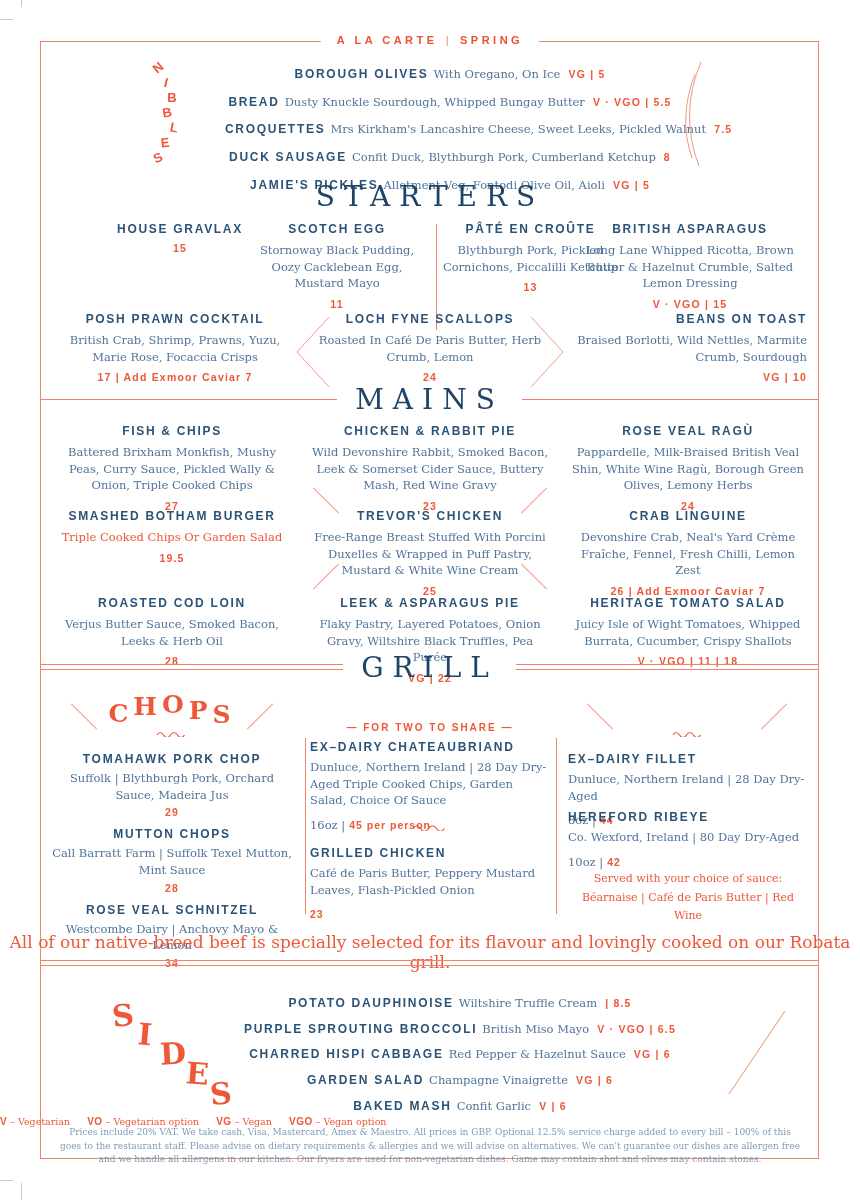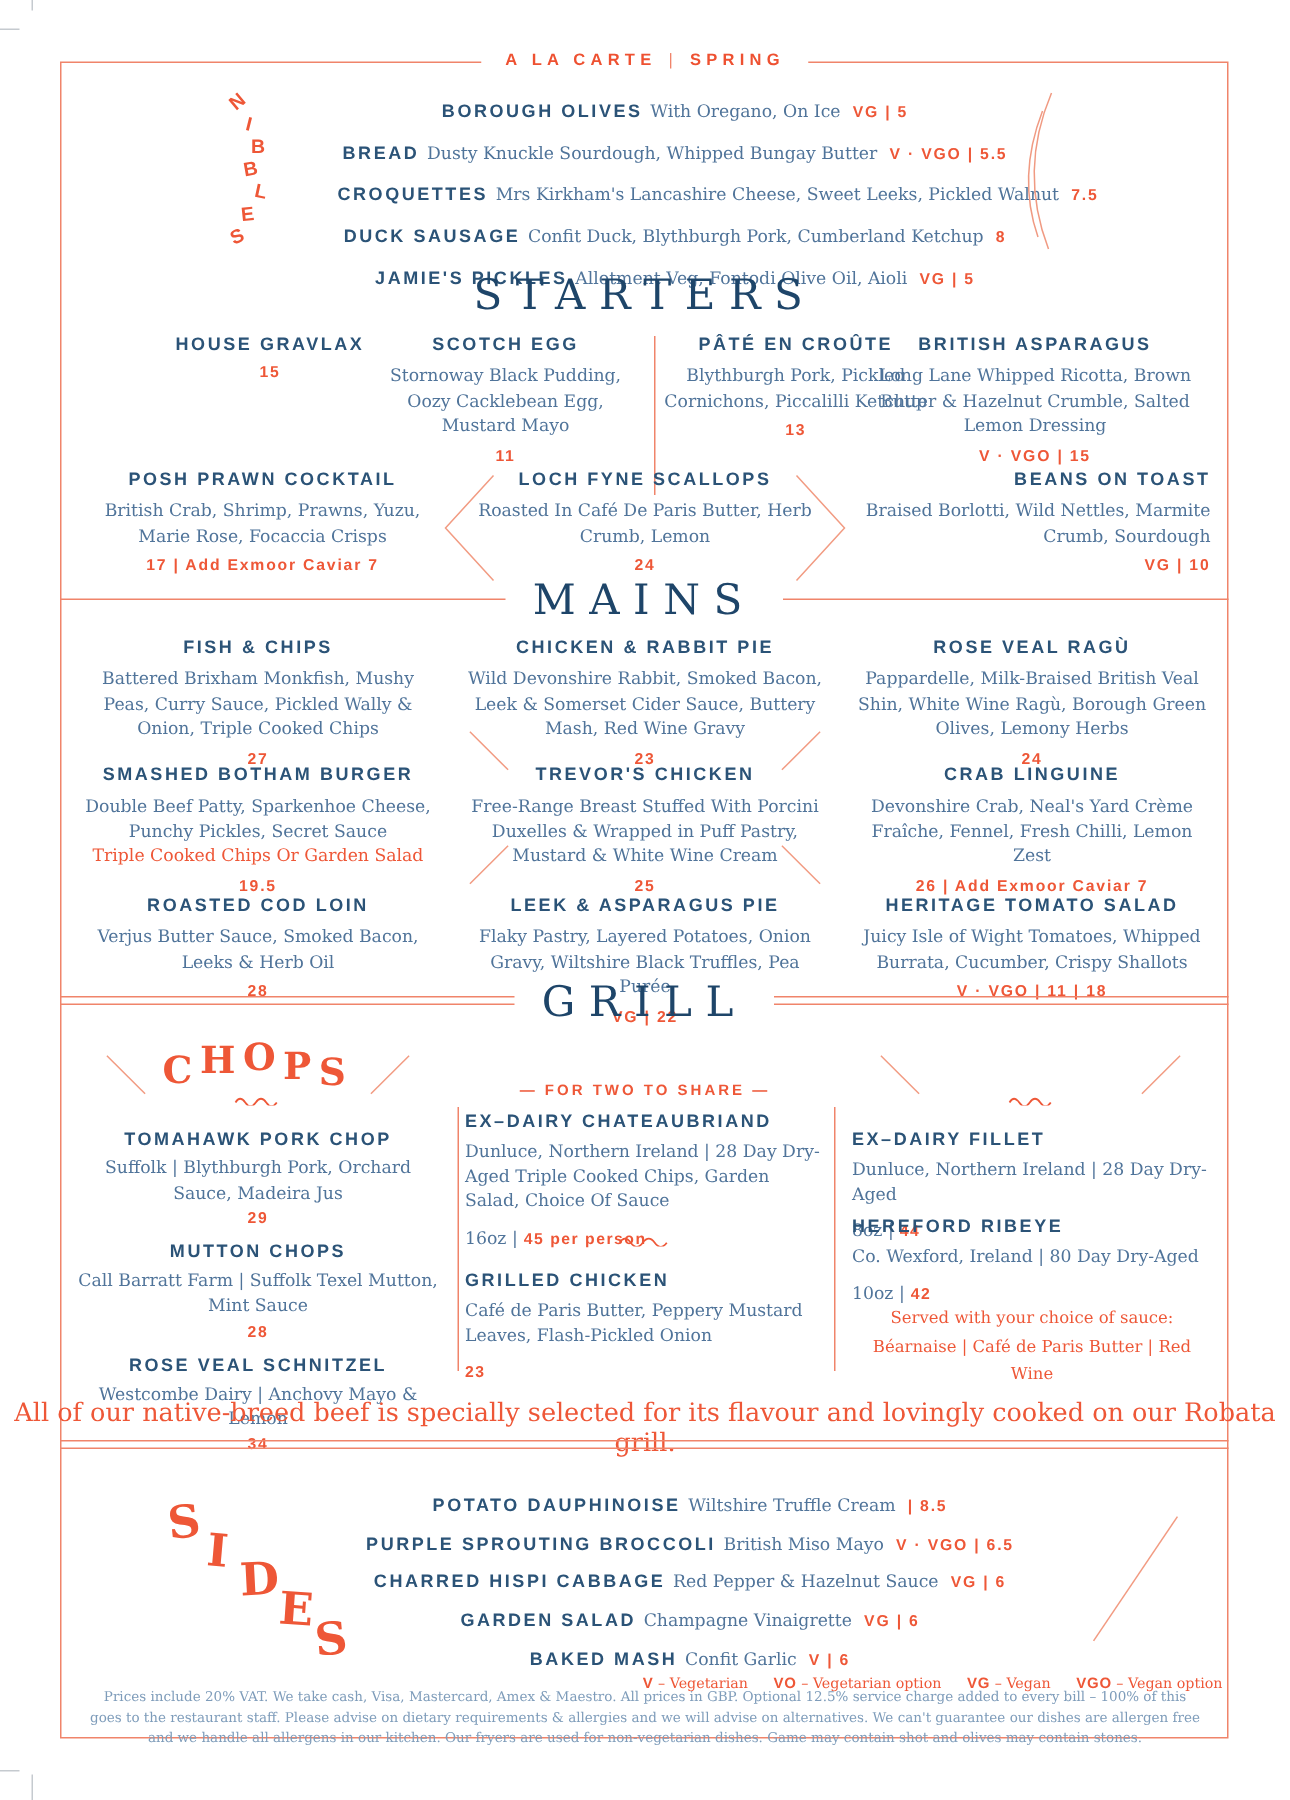--- a/index.html
+++ b/index.html
@@ -113,21 +113,21 @@
   .chop-item .ddesc{display:block;}
   .chop-item .dprice{display:block;margin-top:3px;}
 
   .sauce-note{position:absolute;left:568px;width:240px;text-align:center;
     font-family:"DejaVu Serif",serif;font-size:11px;line-height:1.7;color:#ee5737;}
 
   .beef-note{position:absolute;left:0;width:860px;text-align:center;
     font-family:"DejaVu Serif",serif;font-size:17px;color:#ee5737;}
 
   
-  .legend{position:absolute;left:0;width:827px;text-align:right;white-space:nowrap;}
+  .legend{position:absolute;left:0;width:827px;text-align:left;white-space:nowrap;}
   .legend .lkey{font-family:"Liberation Sans",sans-serif;font-weight:bold;font-size:10px;color:#ee5737;letter-spacing:.5px;}
   .legend .lval{font-family:"DejaVu Serif",serif;font-size:9.5px;color:#ee5737;margin-left:3px;margin-right:12px;}
   .fineprint{position:absolute;left:58px;right:58px;text-align:center;
     font-family:"DejaVu Serif",serif;font-size:9px;line-height:1.5;color:#7e9cba;}
 
   svg{display:block;}
 </style>
 </head>
 <body>
 
@@ -274,21 +274,20 @@
         <span class="dname">ROSE VEAL RAGÙ</span>
         <span class="ddesc">Pappardelle, Milk-Braised British Veal Shin, White Wine Ragù, Borough Green Olives, Lemony Herbs</span>
 
         <span class="dprice">24</span>
       </div>
     </div>
   <div class="grid-row m-row" style="top:509px;height:84px;">
 
       <div class="dish">
         <span class="dname">SMASHED BOTHAM BURGER</span>
-        <span class="ddesc">Double Beef Patty, Sparkenhoe Cheese, Punchy Pickles, Secret Sauce</span>
         <span class="dextra">Triple Cooked Chips Or Garden Salad</span>
         <span class="dprice">19.5</span>
       </div>
 
       <div class="dish">
         <span class="dname">TREVOR'S CHICKEN</span>
         <span class="ddesc">Free-Range Breast Stuffed With Porcini Duxelles &amp; Wrapped in Puff Pastry, Mustard &amp; White Wine Cream</span>
 
         <span class="dprice">25</span>
       </div>

